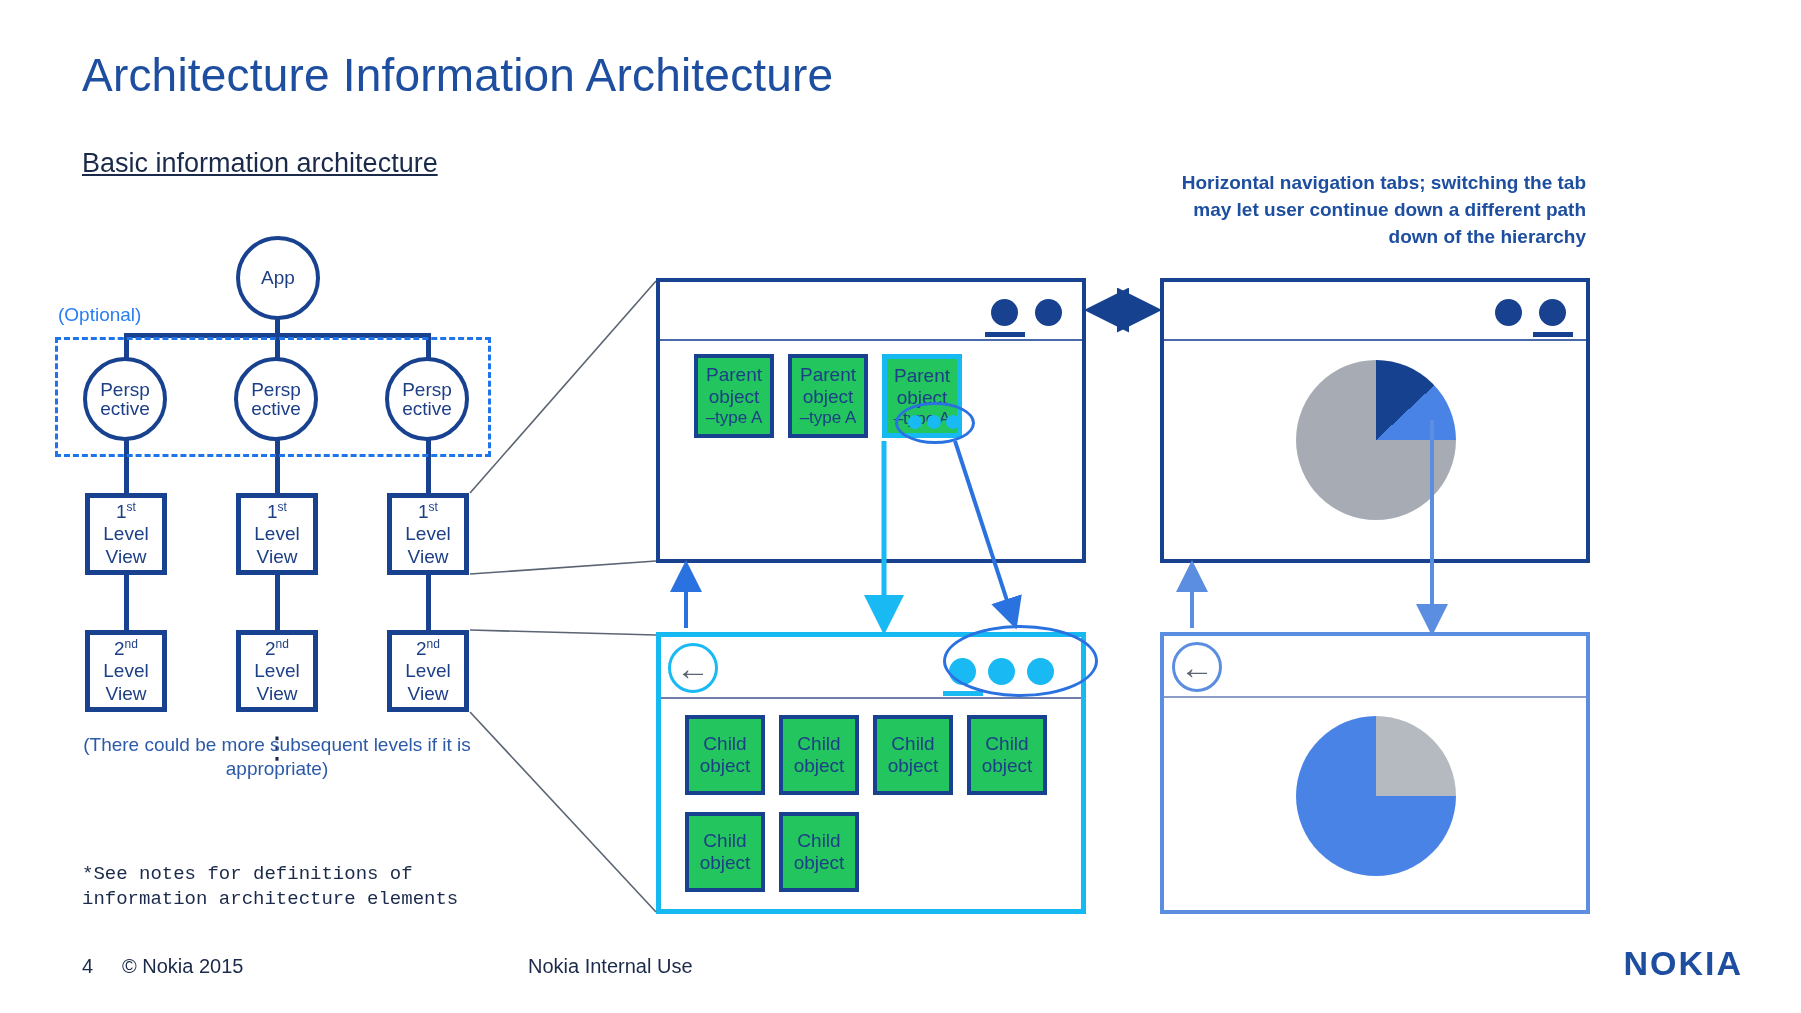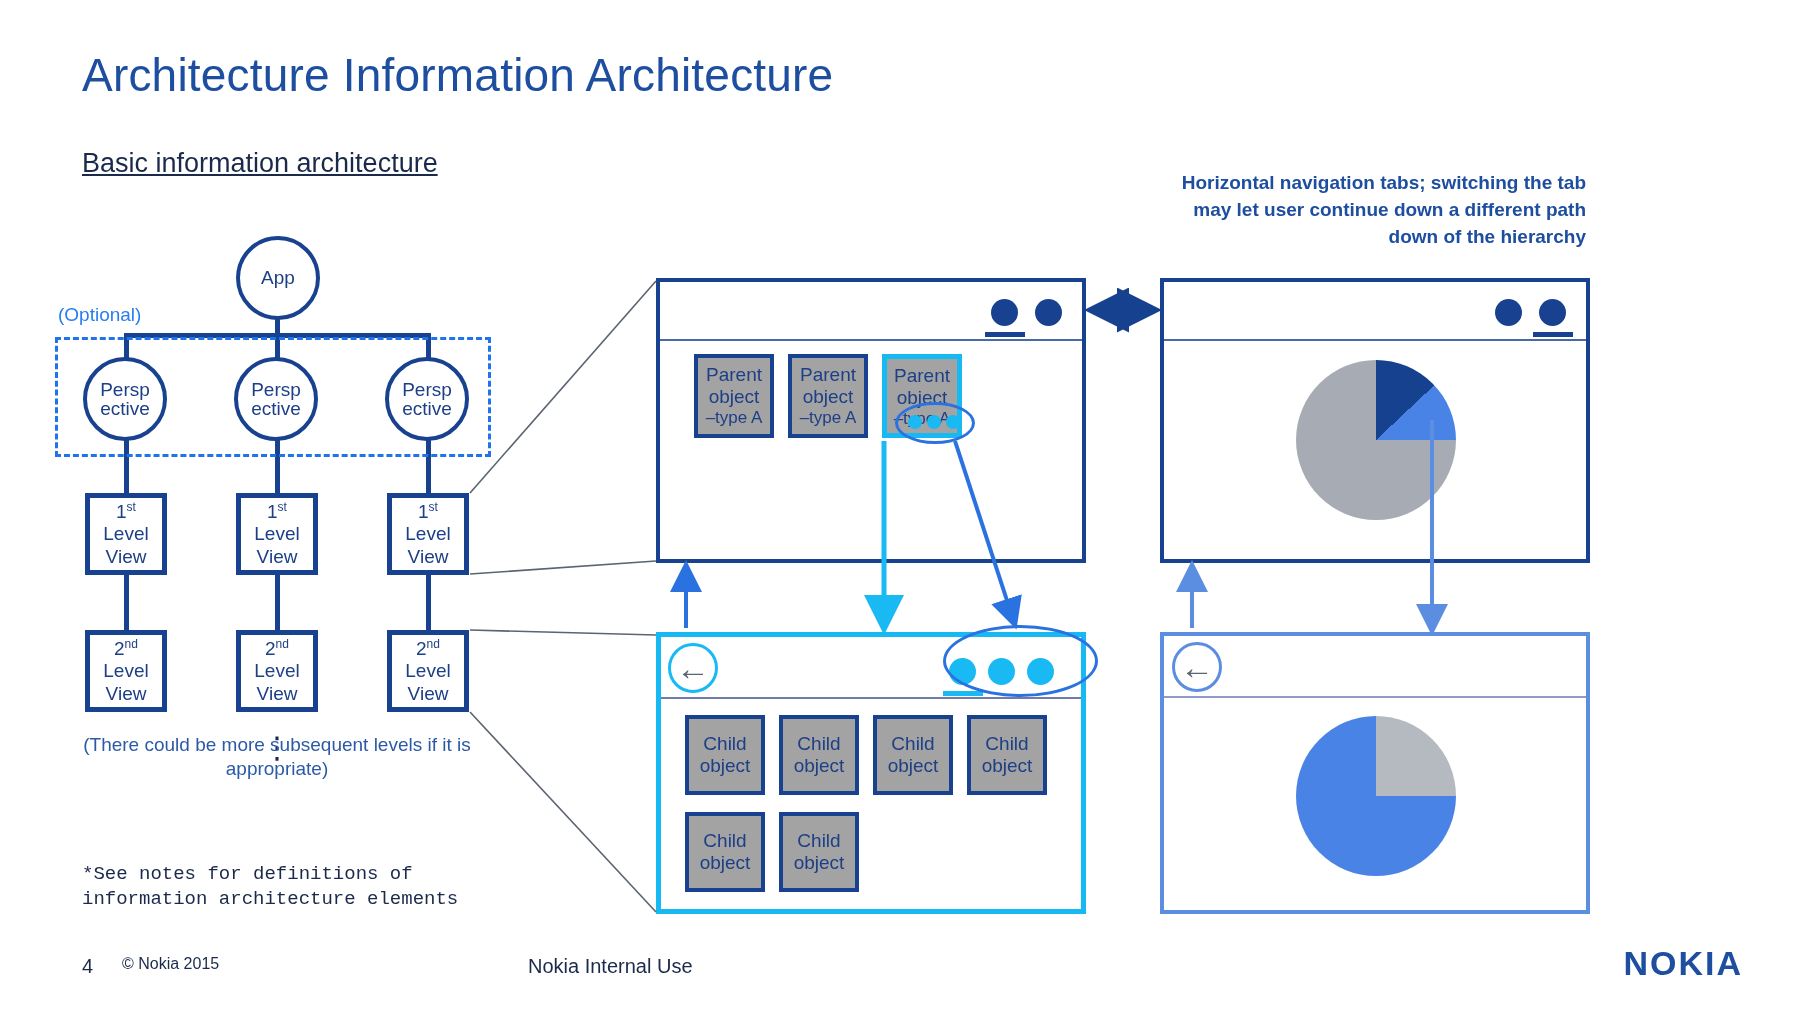--- a/index.html
+++ b/index.html
@@ -69,21 +69,21 @@
   .screen { background:#fff; }
   .screen-navy  { border:4px solid #18428f; }
   .screen-cyan  { border:5px solid #17b9f3; }
   .screen-blue  { border:4px solid #5b8ee0; }
   .screen-hdr-divider { position:absolute; height:2px; left:0; right:0; }
 
   .tab-dot { border-radius:50%; position:absolute; }
   .tab-underline { position:absolute; height:5px; }
 
   .obj-box {
-    border:4px solid #18428f; background:#a3a3a3; color:#1d3f86;
+    border:4px solid #18428f; background:#22c55e; color:#1d3f86;
     font-size:19px; line-height:1.17; text-align:center;
     display:flex; flex-direction:column; justify-content:center;
     align-items:center; position:absolute;
   }
   .obj-box.sel { border:5px solid #17b9f3; justify-content:flex-start; padding-top:6px; }
   .obj-box .small { font-size:17px; }
 
   .back-circle {
     border:3px solid #19baf4; border-radius:50%;
     display:flex; align-items:center; justify-content:center;
@@ -95,21 +95,21 @@
     border:3px solid #2a72e0; border-radius:50%;
     position:absolute; background:transparent;
   }
 
   .pie { border-radius:50%; position:absolute; }
 
   svg.overlay { position:absolute; left:0; top:0; pointer-events:none; }
 
   
   #footer-page   { left:82px;  top:955px; font-size:20px; color:#1b2a4a; }
-  #footer-copy   { left:122px; top:955px; font-size:16px; color:#1b2a4a; }
+  #footer-copy   { left:122px; top:955px; font-size:20px; color:#1b2a4a; }
   #footer-class  { left:528px; top:955px; font-size:20px; color:#1b2a4a; }
   #nokia-logo    { right:58px; top:944px; font-size:34px; font-weight:bold;
                    color:#1d4ea0; letter-spacing:2px; }
 </style>
 </head>
 <body>
 
 <div class="abs" id="page-title">Architecture Information Architecture</div>
 <div class="abs" id="subtitle">Basic information architecture</div>
 

